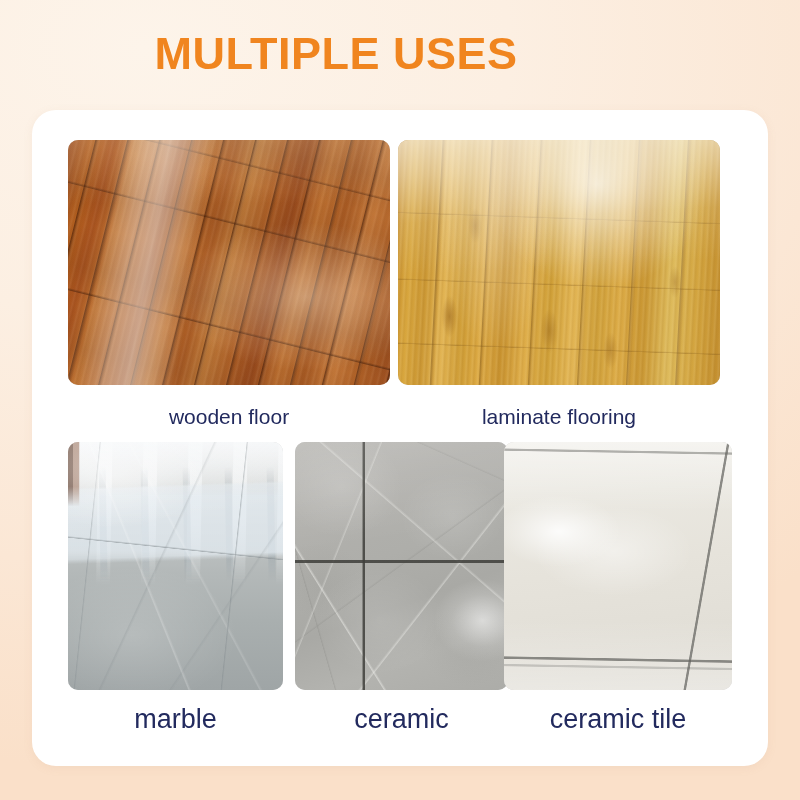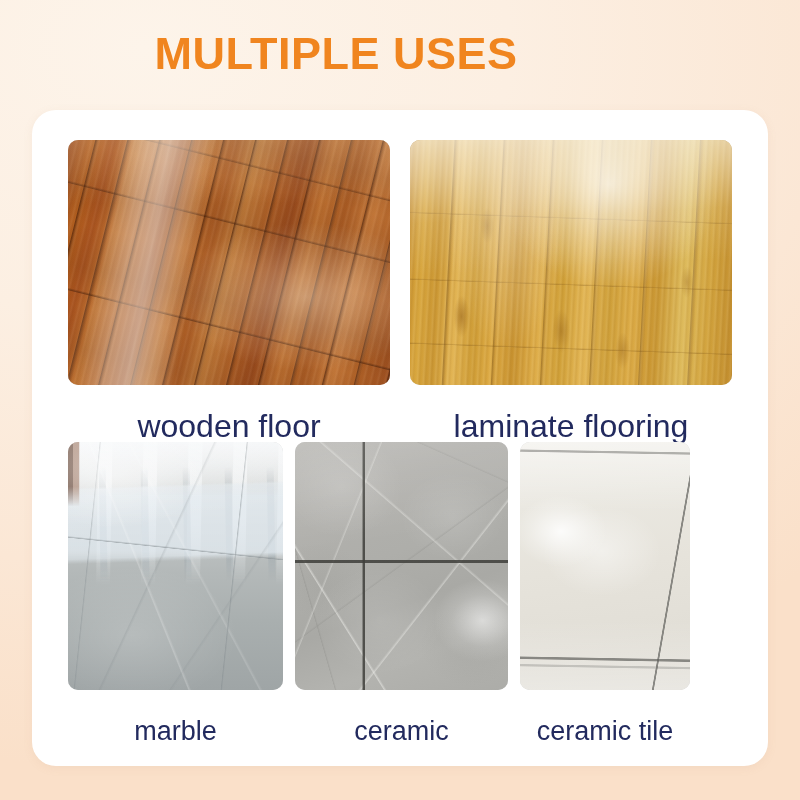--- a/index.html
+++ b/index.html
@@ -59,51 +59,51 @@
   #row-top { top: 30px; height: 305px; }
   #row-bottom { top: 332px; height: 300px; }
 
   .cell {
     position: absolute;
     top: 0;
   }
 
   
   #cell-wooden   { left: 36px;  width: 322px; }
-  #cell-laminate { left: 378px; width: 322px; }
+  #cell-laminate { left: 366px; width: 322px; }
   
   #cell-marble   { left: 36px;  width: 215px; }
   #cell-terrazzo { left: 263px; width: 213px; }
-  #cell-ceramic  { left: 488px; width: 170px; }
+  #cell-ceramic  { left: 472px; width: 228px; }
 
   .photo {
     position: relative;
     width: 100%;
     border-radius: 10px;
     overflow: hidden;
     background: #cfcfcf;
   }
   .row-top-photo { height: 245px; }
   .row-bottom-photo { height: 248px; }
 
   .photo .layer {
     position: absolute;
     top: 0; left: 0; right: 0; bottom: 0;
   }
 
   .caption {
     text-align: center;
     font-family: "Liberation Sans", sans-serif;
-    font-size: 32px;
+    font-size: 21px;
     color: #222a5e;
     line-height: 34px;
-    margin-top: 24px;
+    margin-top: 15px;
     white-space: nowrap;
   }
-  .caption-bottom { font-size: 27px; margin-top: 24px; }
+  .caption-bottom { font-size: 27px; margin-top: 12px; }
 
   
 
   
   .wood-base {
     background:
       linear-gradient(104deg,
         #9c4f22 0%, #b4601f 7%, #a8521e 12%, #c07636 18%,
         #b05f25 24%, #9a4a1d 30%, #bd6f2d 37%, #a95b24 44%,
         #c07c3b 50%, #ad5f26 57%, #97491c 63%, #bb6f30 70%,

